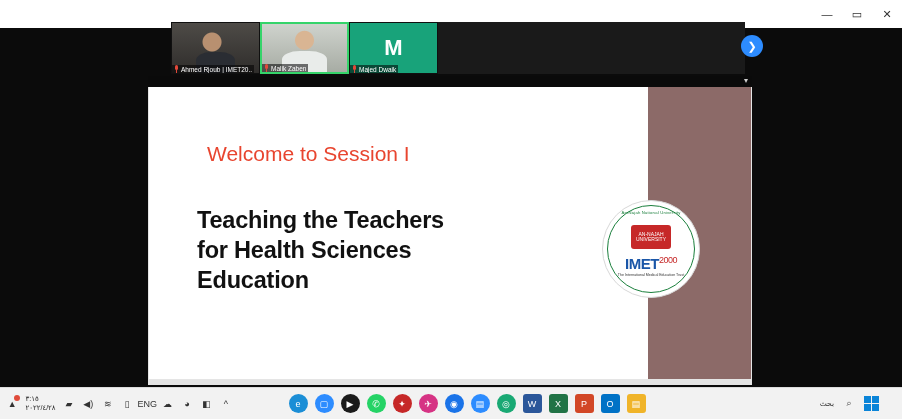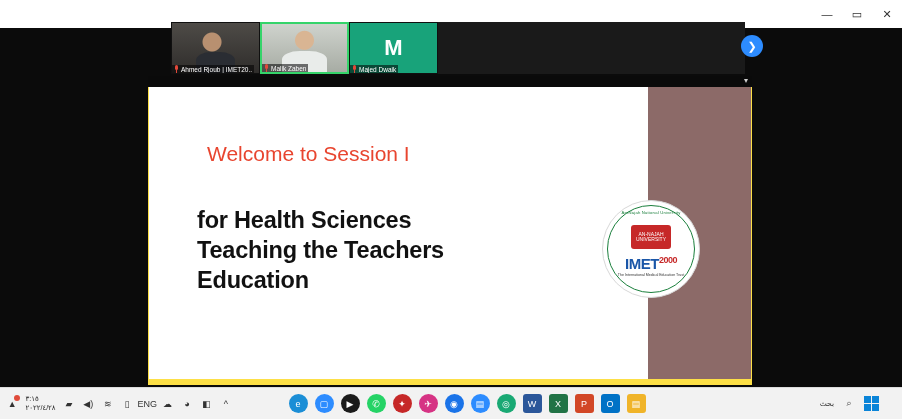--- a/index.html
+++ b/index.html
@@ -112,21 +112,21 @@
     background: #2d8cff; color: #fff;
     display: flex; align-items: center; justify-content: center;
     font-size: 11px; line-height: 1;
   }
 
   
   .share-area {
     position: absolute;
     left: 148px; top: 76px;
     width: 604px; height: 309px;
-    background: #fde047;
+    background: #e5e5e5;
   }
   .share-top {
     position: absolute; top: 0; left: 0; right: 0; height: 11px;
     background: #0a0a0a;
   }
   .share-dot {
     position: absolute; right: 4px; top: 3px;
     width: 4px; height: 4px; background: #cfcfcf;
     clip-path: polygon(0 0, 100% 0, 50% 100%);
   }
@@ -172,21 +172,21 @@
     background: #c62828;
     display: flex; align-items: center; justify-content: center;
     color: #fff; font-size: 5px; text-align: center; line-height: 1.1;
     padding: 1px;
   }
   .logo .imet {
     position: absolute; top: 54px;
     font-size: 15px; font-weight: bold; color: #1a56a8;
     letter-spacing: -0.5px;
   }
-  .logo .imet sup { font-size: 9px; color: #c62828; font-weight: bold; }
+  .logo .imet sup { font-size: 9px; color: #c62828; font-weight: normal; }
   .logo .sub {
     position: absolute; top: 72px; font-size: 3.6px; color: #333;
     white-space: nowrap;
   }
 
   
   .taskbar {
     position: absolute; left: 0; right: 0; bottom: 0; height: 32px;
     background: #f2f2f2;
     display: flex; align-items: center;
@@ -281,22 +281,22 @@
     <div class="share-top">
       <div class="share-dot"></div>
     </div>
 
     <div class="slide">
       <div class="slide-band"></div>
 
       <div class="slide-title">Welcome to Session I</div>
 
       <div class="slide-heading">
+        <div>Teaching the Teachers</div>
         <div>for Health Sciences</div>
-        <div>Teaching the Teachers</div>
         <div>Education</div>
       </div>
 
       <div class="logo">
         <span class="ring"></span>
         <span class="arc-text">An-Najah National University</span>
         <span class="crest">AN-NAJAH UNIVERSITY</span>
         <span class="imet"><span>IMET</span><sup>2000</sup></span>
         <span class="sub">The International Medical Education Trust</span>
       </div>

